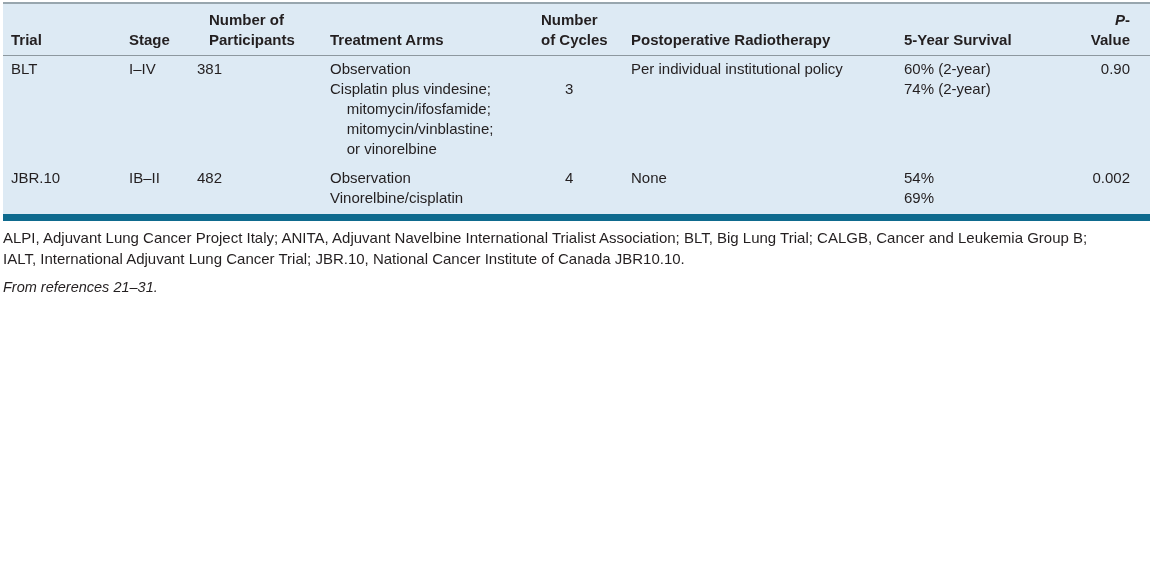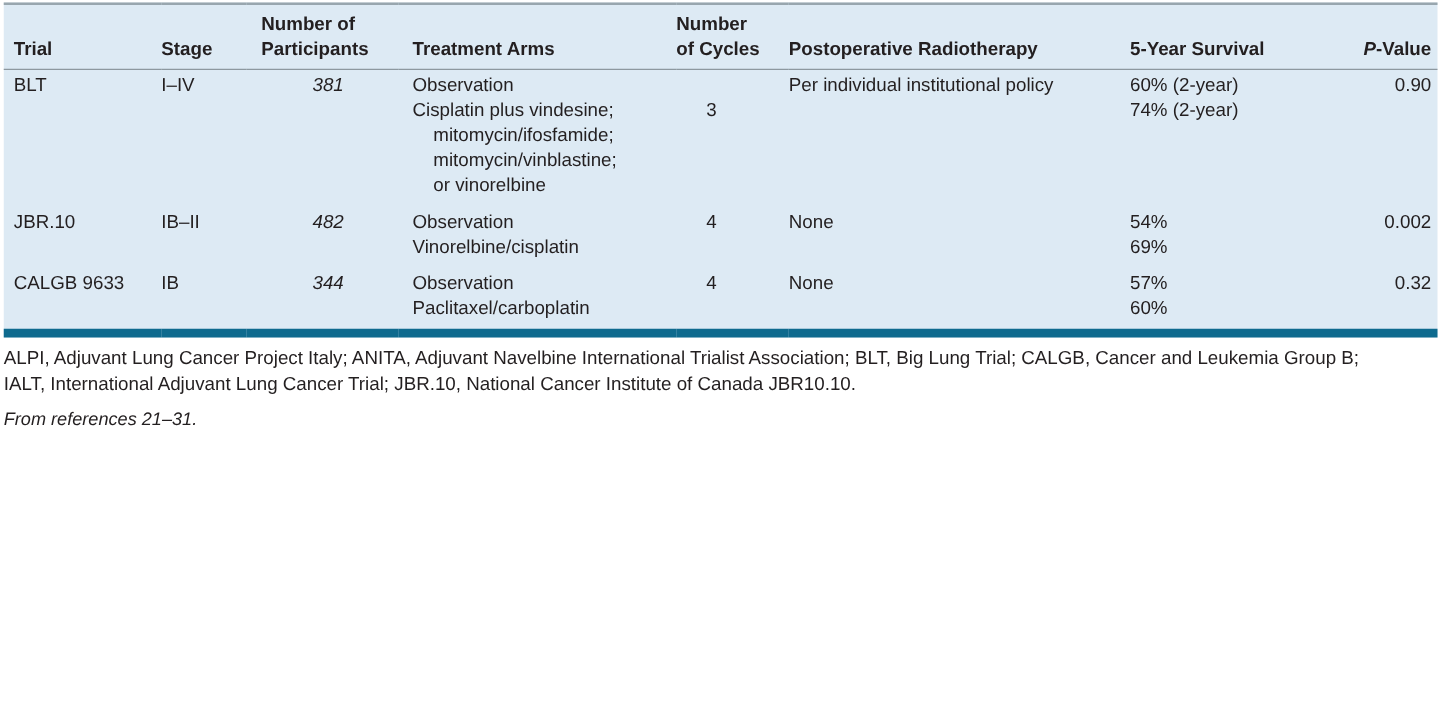--- a/index.html
+++ b/index.html
@@ -42,24 +42,24 @@
   }
   tbody td {
     vertical-align: top;
     padding: 3px 0 6px 0;
     white-space: pre-wrap;
     margin-left: 17px;
   }
   
   .c-trial  { padding-left: 8px; }
   th.c-part { padding-left: 12px; }
-  td.c-part { text-align: right; padding-right: 44px; font-style: italic; }
+  td.c-part { text-align: left; padding-right: 44px; }
   .c-treat  { padding-left: 11px; }
   td.c-cyc  { padding-left: 24px; }
-  .c-pval   { text-align: right; padding-right: 5px; }
+  .c-pval   { text-align: right; padding-right: 20px; }
   .pv-it    { font-style: italic; }
   .footnotes {
     margin: 6px 8px 0 3px;
     font-size: 15px;
     line-height: 21px;
   }
   .abbrev { white-space: pre-line; }
   .source {
     margin-top: 8px;
     font-style: italic;
@@ -118,32 +118,20 @@
           <td class="c-stage">IB–II</td>
           <td class="c-part">482</td>
           <td class="c-treat">Observation
 Vinorelbine/cisplatin</td>
           <td class="c-cyc">4</td>
           <td class="c-rt">None</td>
           <td class="c-surv">54%
 69%</td>
           <td class="c-pval">0.002</td>
         </tr>
-        <tr>
-          <td class="c-trial">CALGB 9633</td>
-          <td class="c-stage">IB</td>
-          <td class="c-part">344</td>
-          <td class="c-treat">Observation
-Paclitaxel/carboplatin</td>
-          <td class="c-cyc">4</td>
-          <td class="c-rt">None</td>
-          <td class="c-surv">57%
-60%</td>
-          <td class="c-pval">0.32</td>
-        </tr>
       </tbody>
     </table>
   </div>
 
   <div class="footnotes">
     <div class="abbrev">ALPI, Adjuvant Lung Cancer Project Italy; ANITA, Adjuvant Navelbine International Trialist Association; BLT, Big Lung Trial; CALGB, Cancer and Leukemia Group B;
 IALT, International Adjuvant Lung Cancer Trial; JBR.10, National Cancer Institute of Canada JBR10.10.</div>
     <div class="source">From references 21–31.</div>
   </div>
 </div>

